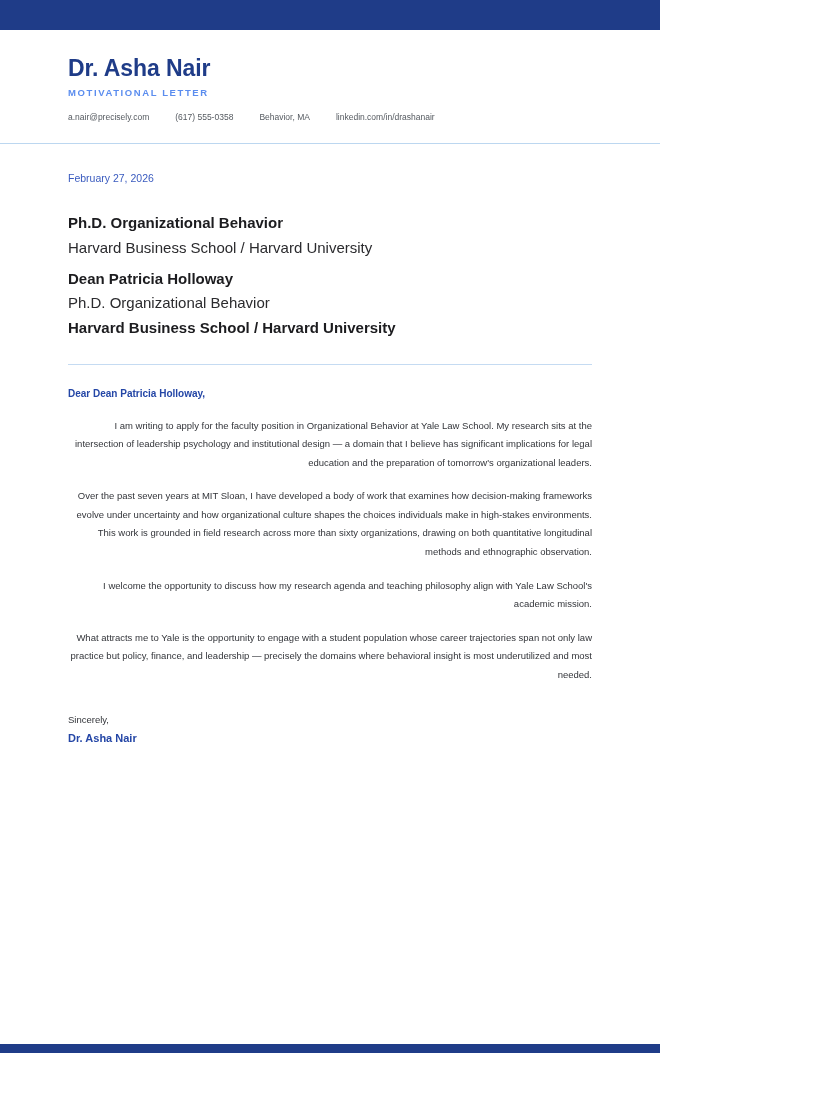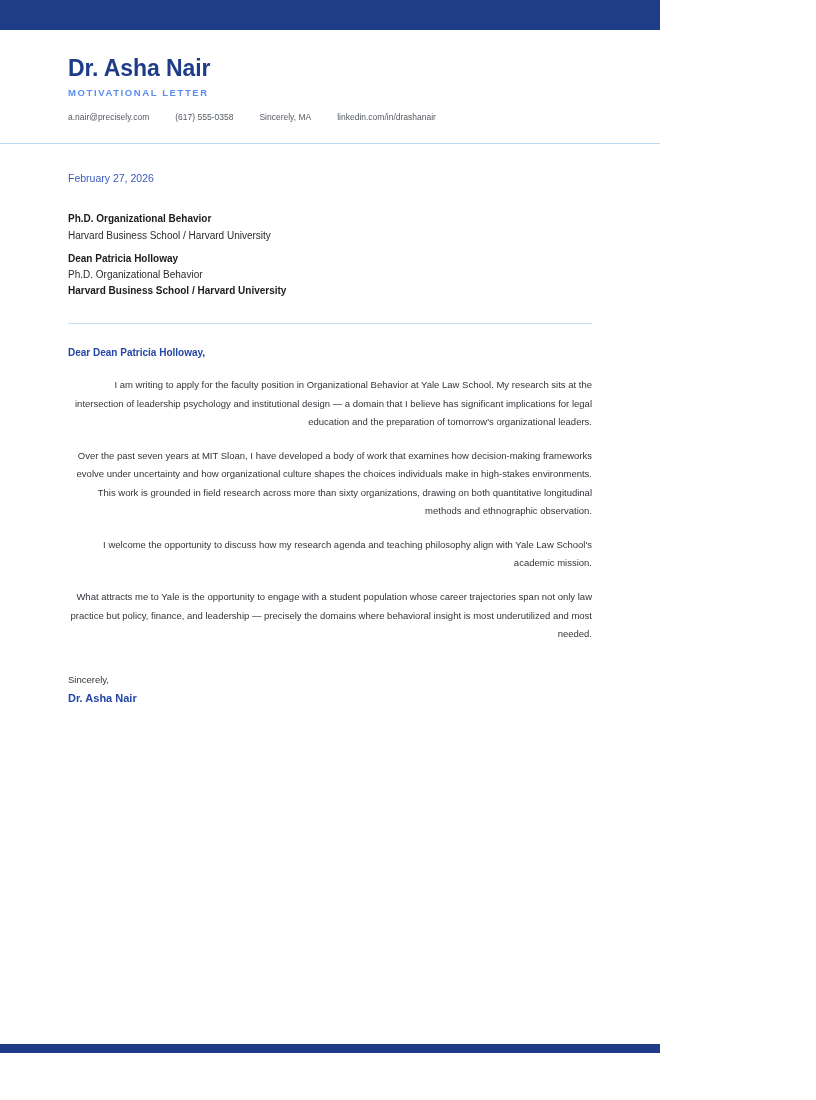--- a/index.html
+++ b/index.html
@@ -89,21 +89,21 @@
     font-size: 10.5px;
     color: #3a5bbf;
     margin: 0 0 26px 0;
     line-height: 1.3;
   }
 
   .recipient-block {
     margin: 0 0 24px 0;
   }
   .recipient-line {
-    font-size: 10px;
+    font-size: 15px;
     color: #2b2b2e;
     line-height: 1.62;
   }
   .recipient-line.strong {
     font-weight: bold;
     color: #1c1c1f;
   }
   .recipient-gap {
     height: 7px;
   }
@@ -172,21 +172,21 @@
 <div class="page">
 
   <div class="top-bar"></div>
 
   <header class="letterhead">
     <h1 class="name-title">Dr. Asha Nair</h1>
     <div class="doc-kind">MOTIVATIONAL LETTER</div>
     <ul class="contact-row">
       <li class="contact-item">a.nair@precisely.com</li>
       <li class="contact-item">(617) 555-0358</li>
-      <li class="contact-item">Sincerely, MA</li>
+      <li class="contact-item">Behavior, MA</li>
       <li class="contact-item">linkedin.com/in/drashanair</li>
     </ul>
   </header>
 
   <main class="letter">
 
     <div class="letter-date">February 27, 2026</div>
 
     <section class="recipient-block">
       <div class="recipient-line strong">Ph.D. Organizational Behavior</div>

